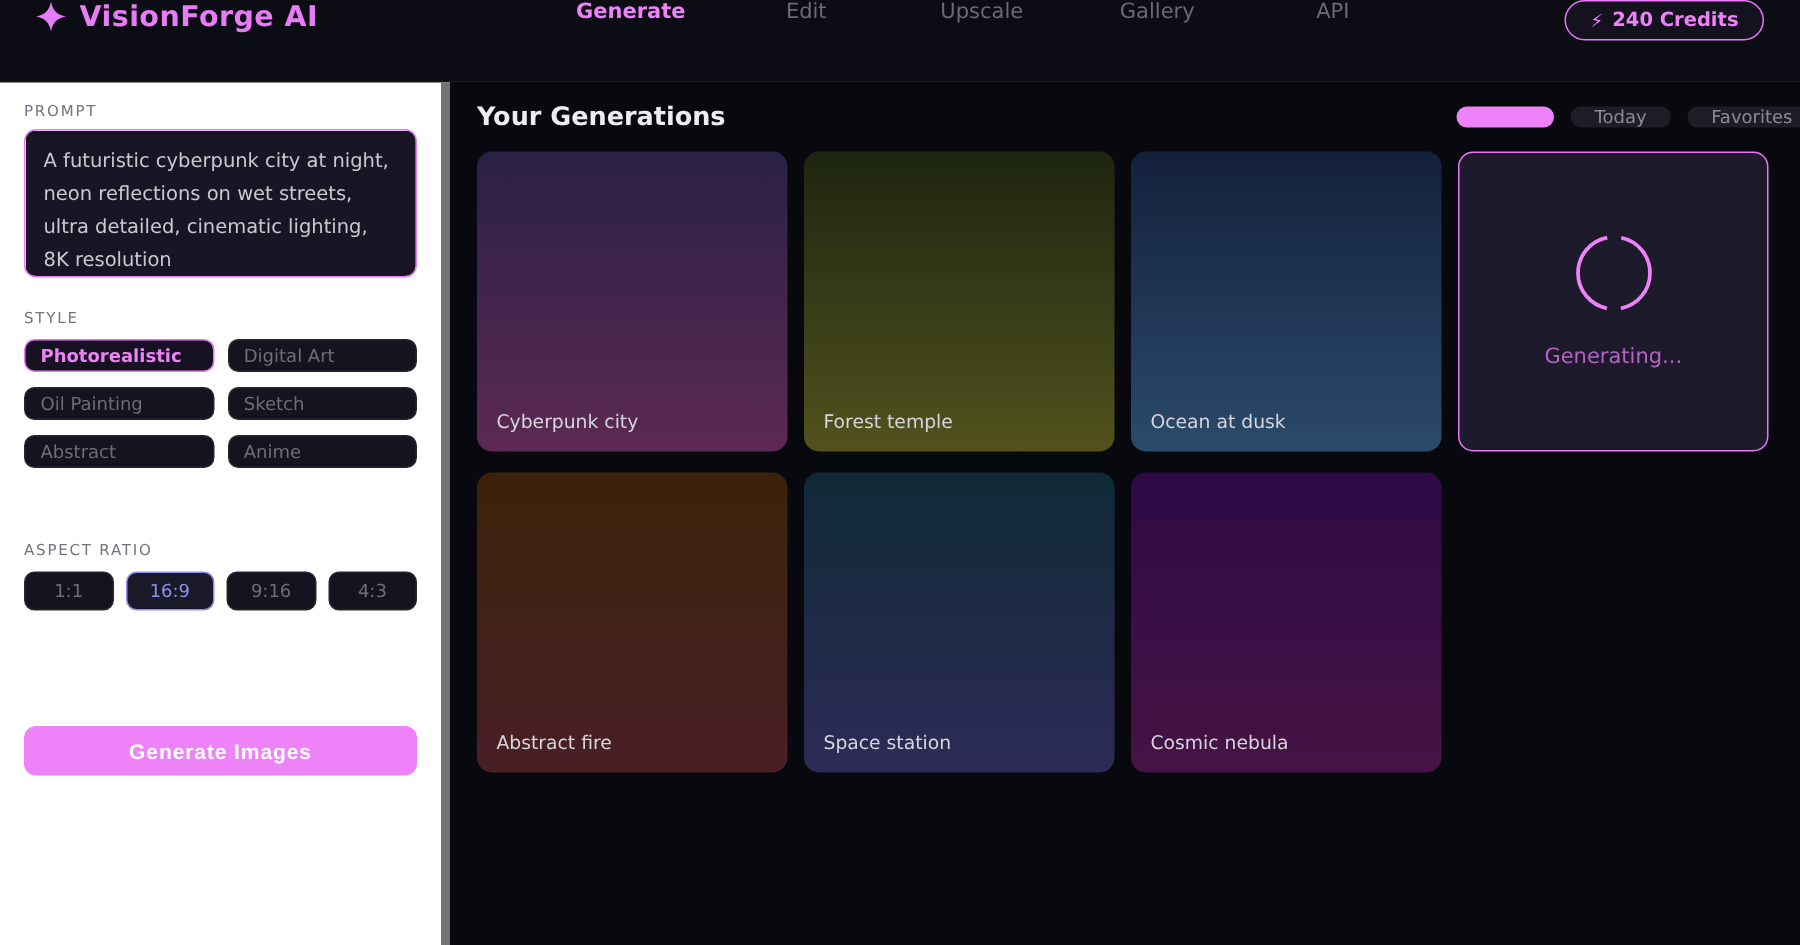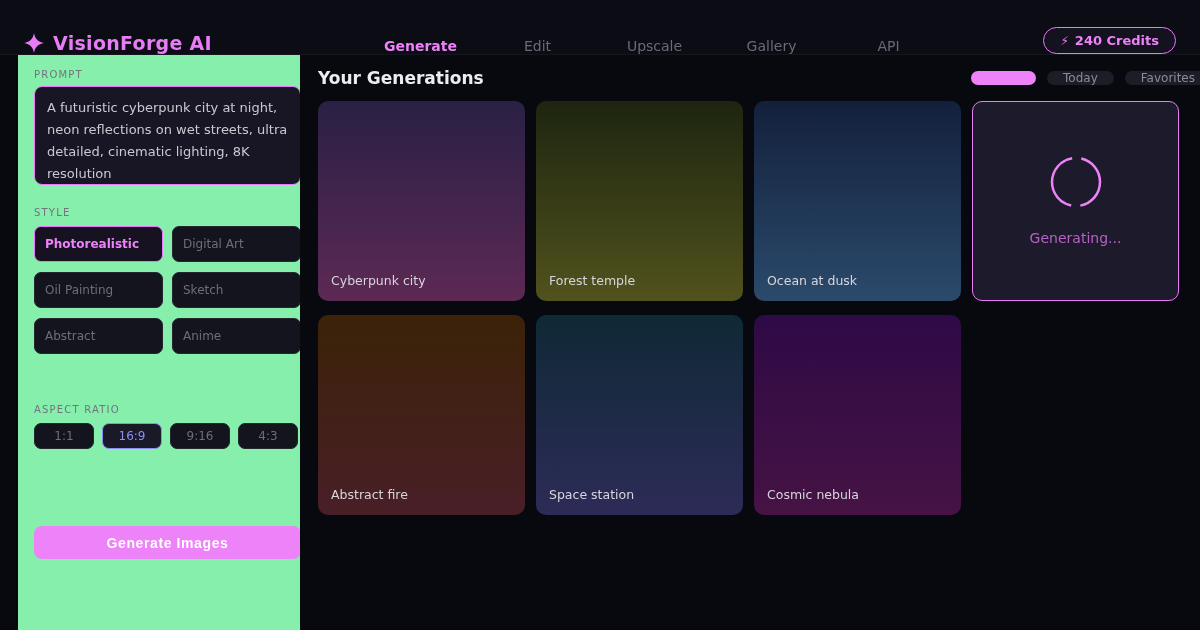--- a/index.html
+++ b/index.html
@@ -7,62 +7,62 @@
   body {
     font-family:"DejaVu Sans","Liberation Sans",sans-serif;
     background:#08080f; color:#d4d4dc;
     position:relative;
   }
 
   
   .navbar {
     position:absolute; top:0; left:0; width:1200px; height:55px;
     background:#0c0c15; border-bottom:1px solid #16161f;
-    display:flex; align-items:flex-end; padding:0 24px;
+    display:flex; align-items:flex-start; padding:0 24px;
   }
   .logo { display:flex; align-items:center; gap:9px; }
   .logo-icon { width:20px; height:20px; display:inline-block; }
   .logo-text { font-size:19px; font-weight:bold; color:#e87bf6; letter-spacing:0.3px; }
   .nav-items { display:flex; margin-left:150px; }
   .nav-item {
     width:117px; text-align:center; font-size:14px; color:#6b6b76;
     cursor:pointer; text-decoration:none; display:inline-block;
   }
   .nav-item.active { color:#ee82f9; font-weight:bold; }
   .credits-badge {
     margin-left:auto; height:27px; padding:0 16px; border-radius:14px;
     border:1px solid #e879f9; background:#13121e;
     display:flex; align-items:center; gap:6px;
     color:#ee82f9; font-size:13px; font-weight:bold; cursor:pointer;
   }
   .bolt-icon { font-size:12px; font-weight:normal; }
 
   
   .sidebar {
-    position:absolute; top:55px; left:18px; bottom:0; width:300px;
-    background:#86efac; border-right:1px solid #737373;
+    position:absolute; top:55px; left:0; bottom:0; width:300px;
+    background:#ffffff; border-right:6px solid #737373;
     padding:14px 16px;
   }
   .section-label {
     font-size:10px; letter-spacing:1.2px; color:#73737e;
     text-transform:uppercase; margin-bottom:6px;
   }
   .prompt-box {
     width:100%; height:99px; resize:none; outline:none;
     background:#181624; border:1px solid #e879f9; border-radius:8px;
     color:#c9c9d1; font-size:13px; line-height:22px; padding:10px 12px;
     font-family:"DejaVu Sans","Liberation Sans",sans-serif;
   }
   .style-section { margin-top:18px; }
   .style-grid {
     margin-top:8px; display:grid; grid-template-columns:1fr 1fr;
     column-gap:9px; row-gap:10px;
   }
   .opt-btn {
-    height:36px; border-radius:7px; background:#14141e;
+    height:22px; border-radius:7px; background:#14141e;
     border:1px solid #26262f; color:#6e6e79; font-size:12px;
     text-align:left; padding:0 10px; cursor:pointer;
     font-family:"DejaVu Sans","Liberation Sans",sans-serif;
     white-space:nowrap; overflow:hidden;
   }
   .opt-btn.selected-magenta {
     background:#171221; border:1px solid #e879f9;
     color:#ee82f9; font-weight:bold;
   }
   .aspect-section { margin-top:50px; }

